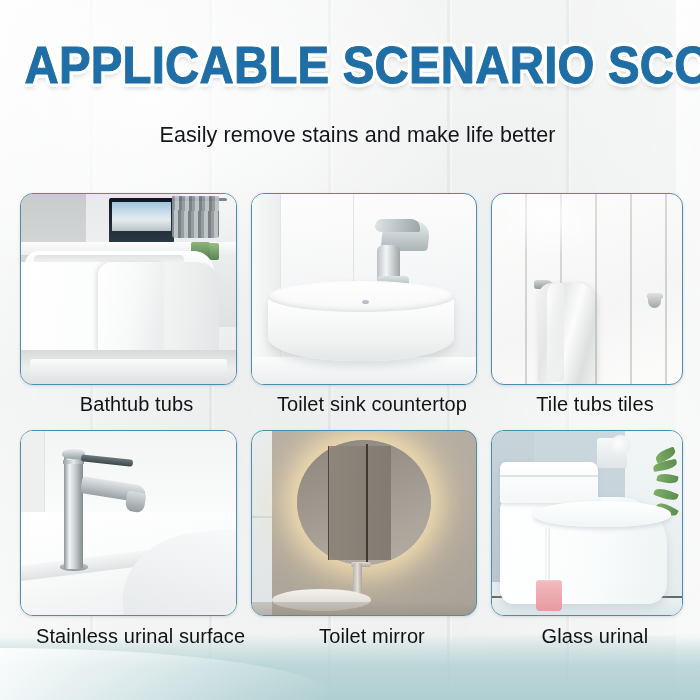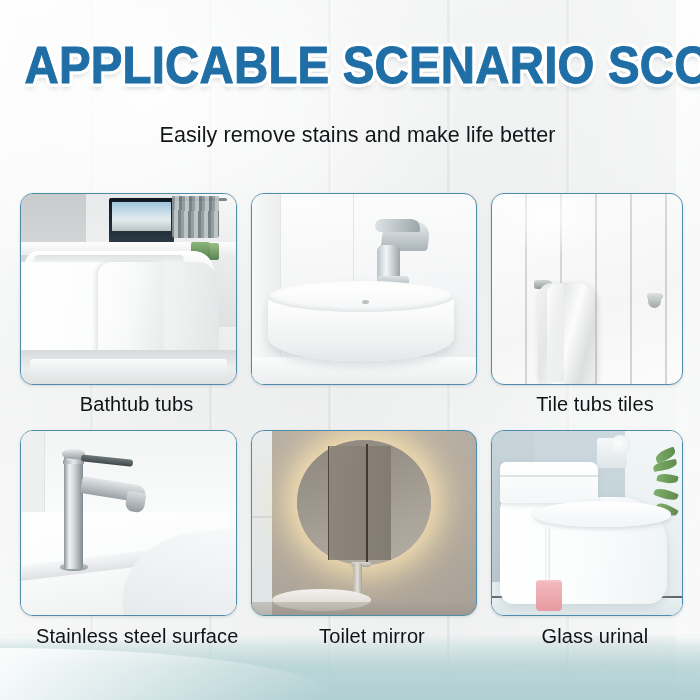--- a/index.html
+++ b/index.html
@@ -360,20 +360,21 @@
           <div class="sink-wall-seam"></div>
           <div class="sink-counter"></div>
           <div class="sink-neck"></div>
           <div class="sink-lever"></div>
           <div class="sink-spout"></div>
           <div class="sink-base"></div>
           <div class="sink-basin"></div>
           <div class="sink-rim"></div>
           <div class="sink-drain"></div>
         </div>
+        <div class="caption">Toilet sink countertop</div>
       </div>
 
       <div class="cell c3">
         <div class="photo p-tile">
           <div class="tile-gloss"></div>
           <div class="towel-hook"></div>
           <div class="towel"></div>
           <div class="towel-fold"></div>
           <div class="hook2-plate"></div>
           <div class="hook2"></div>
@@ -393,21 +394,21 @@
           <div class="steel-counter-edge"></div>
           <div class="steel-bowl"></div>
           <div class="fau-base"></div>
           <div class="fau-body"></div>
           <div class="fau-collar"></div>
           <div class="fau-cap"></div>
           <div class="fau-handle"></div>
           <div class="fau-spout"></div>
           <div class="fau-spout-tip"></div>
         </div>
-        <div class="caption">Stainless steel surface</div>
+        <div class="caption">Stainless urinal surface</div>
       </div>
 
       <div class="cell c2">
         <div class="photo p-mirror">
           <div class="mir-wall-l"></div>
           <div class="mir-wall-tile"></div>
           <div class="mir-circle"></div>
           <div class="mir-door"></div>
           <div class="mir-door-edge"></div>
           <div class="mir-tap-head"></div>

